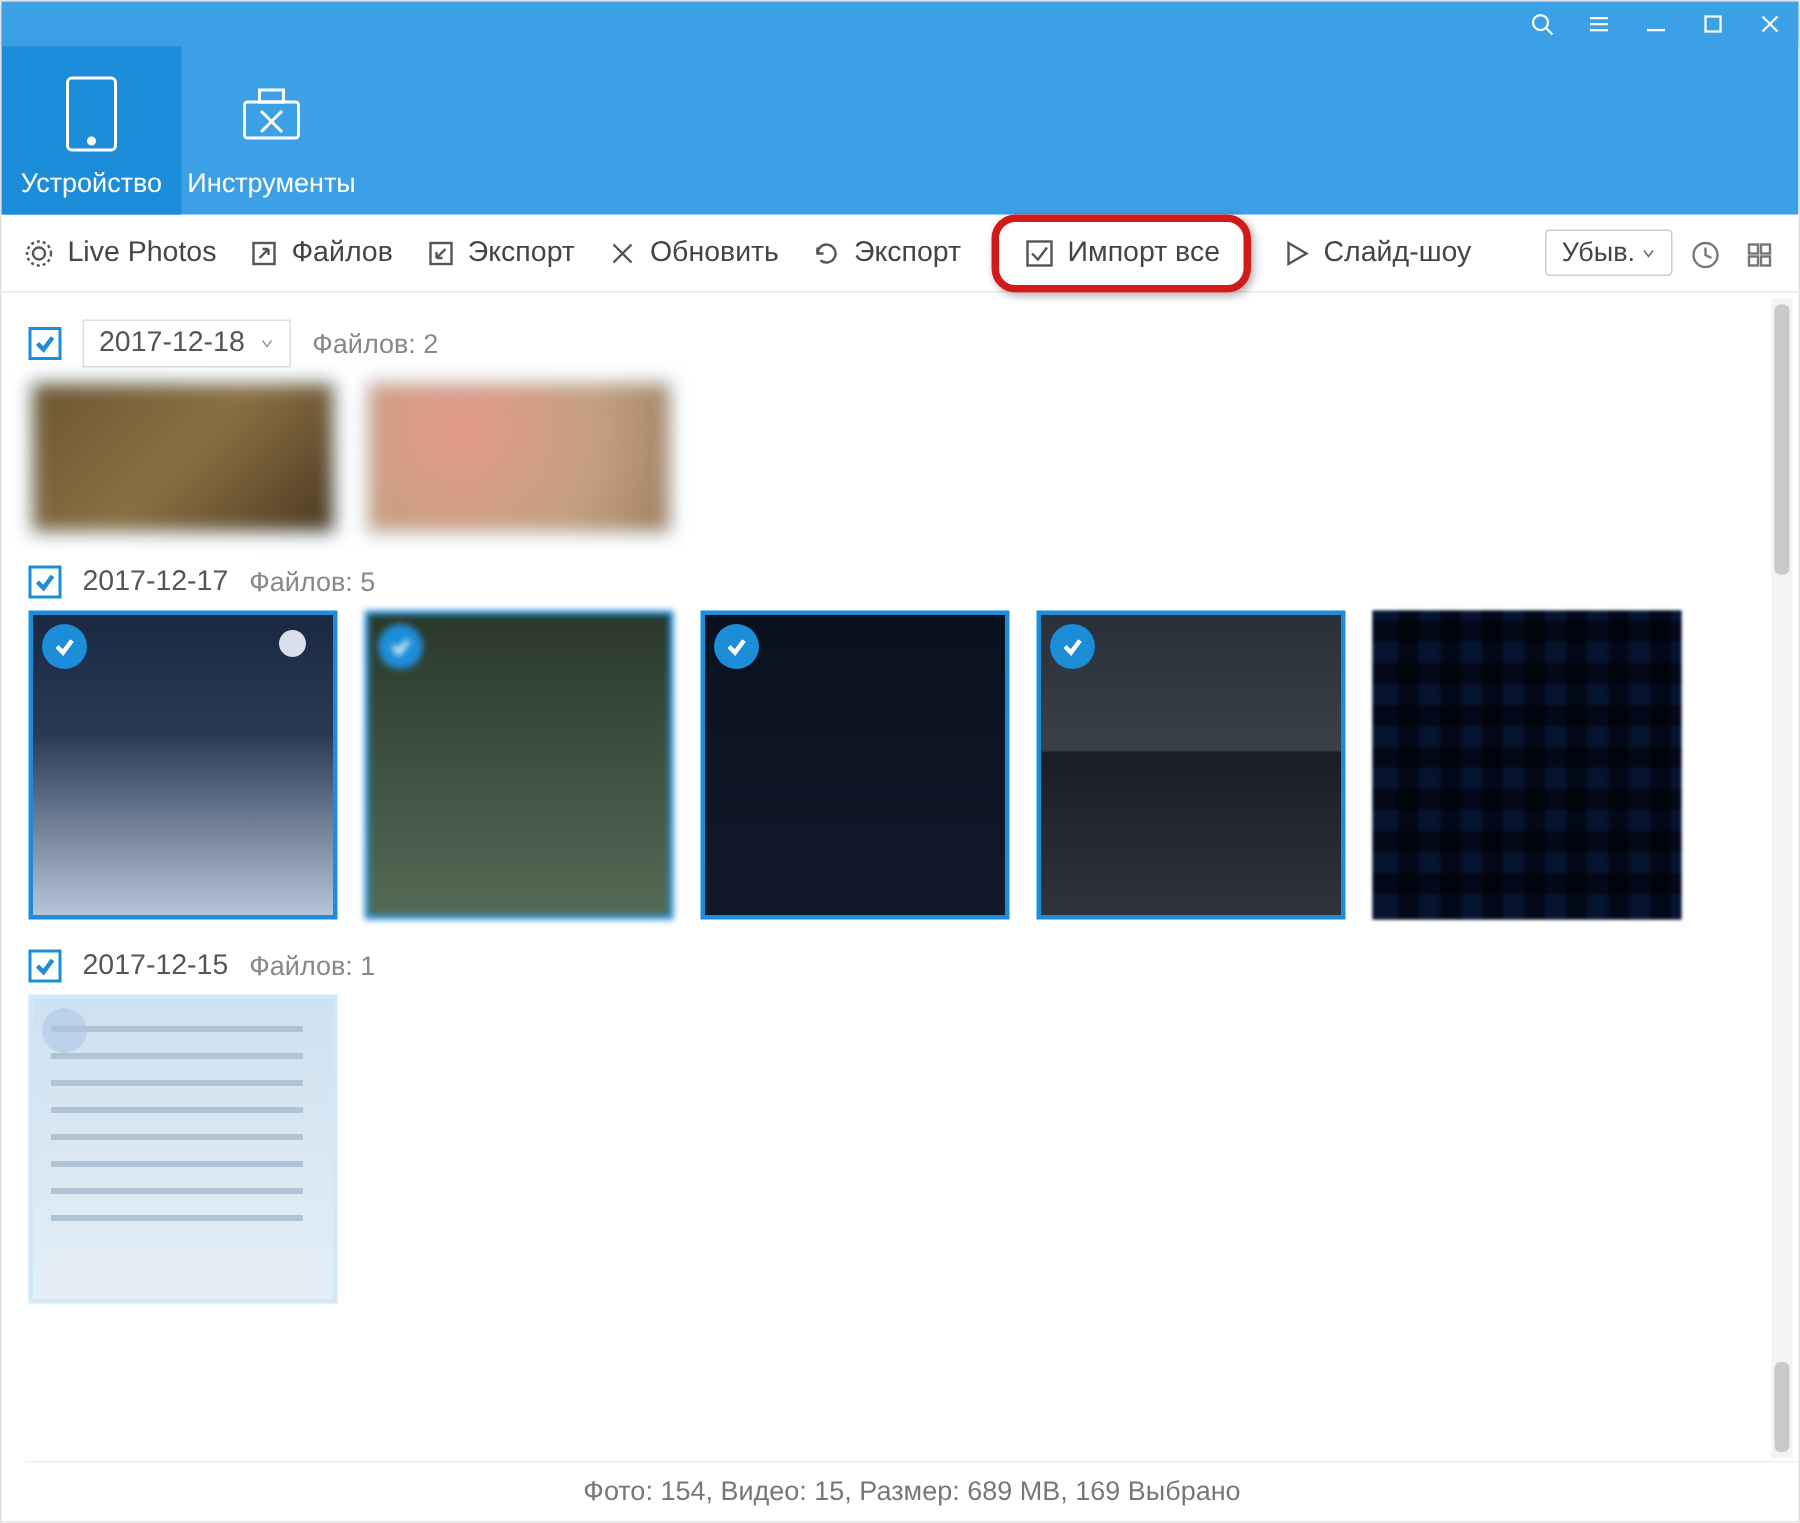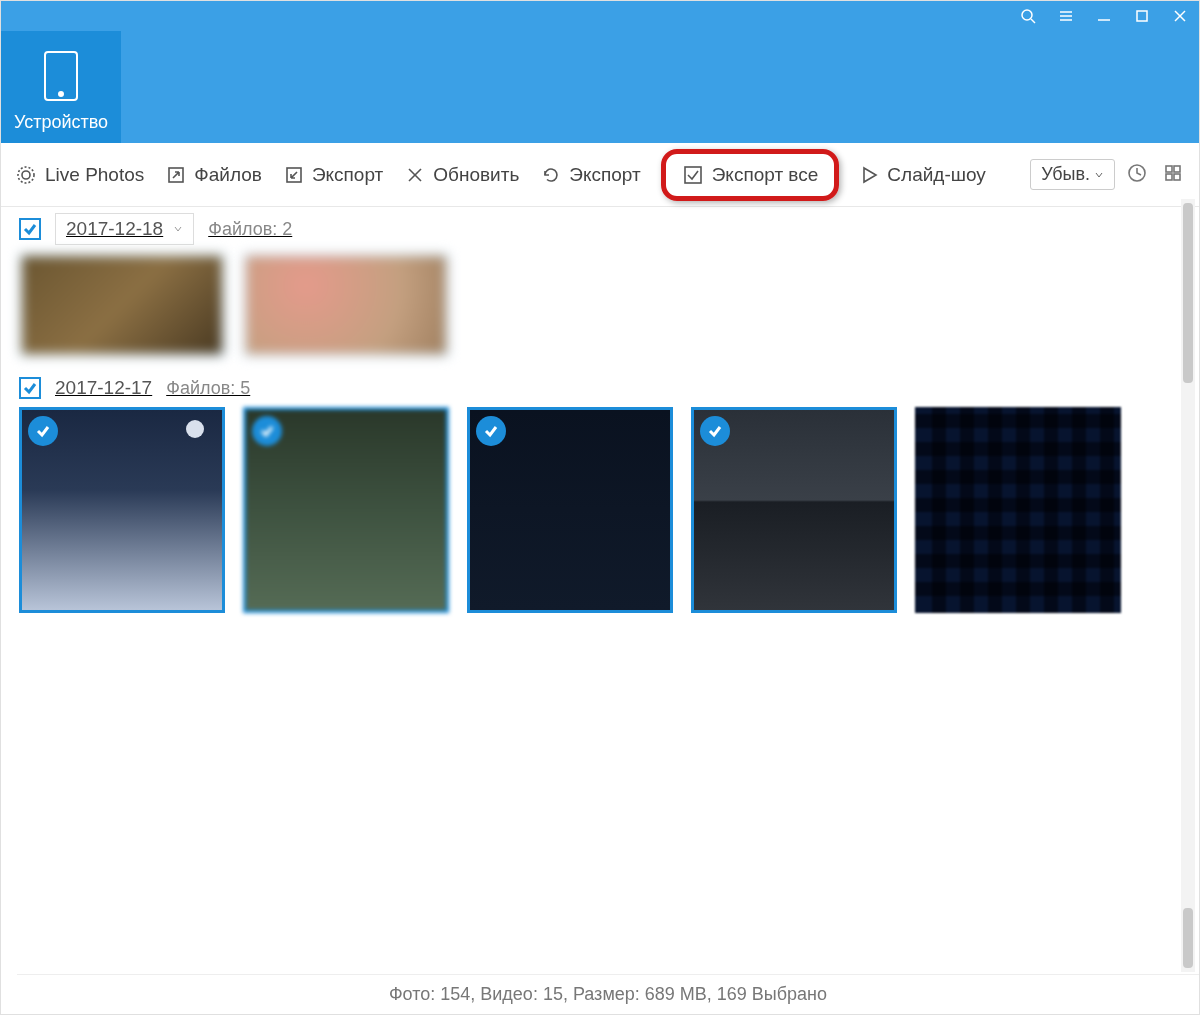--- a/index.html
+++ b/index.html
@@ -11,33 +11,33 @@
 .titlebar .win-ctrl svg { stroke: #fff; fill: none; stroke-width: 1.5; }
 
 
 .header { height: 142px; background: #3ba0e6; display: flex; align-items: flex-end; }
 .header-tab { width: 120px; height: 138px; display: flex; flex-direction: column; align-items: center; justify-content: flex-end; color: #fff; font-size: 18px; padding-bottom: 10px; gap: 6px; }
 .header-tab.active { background: #1c8dd9; }
 .header-tab .tab-icon { height: 60px; display: flex; align-items: center; justify-content: center; }
 .header-tab svg { stroke: #fff; fill: none; stroke-width: 2; }
 
 
-.toolbar { height: 64px; border-bottom: 1px solid #e8e8e8; display: flex; align-items: center; padding: 0 12px; gap: 18px; position: relative; }
+.toolbar { height: 52px; border-bottom: 1px solid #e8e8e8; display: flex; align-items: center; padding: 0 12px; gap: 18px; position: relative; }
 .tool-btn { display: flex; align-items: center; gap: 8px; font-size: 19px; color: #444; cursor: pointer; padding: 4px 2px; white-space: nowrap; }
 .tool-btn svg { stroke: #555; fill: none; stroke-width: 1.6; }
-.tool-right { margin-left: auto; display: flex; align-items: flex-start; gap: 8px; }
+.tool-right { margin-left: auto; display: flex; align-items: flex-end; gap: 8px; }
 .sort-btn { border: 1px solid #ccc; border-radius: 3px; padding: 4px 10px; font-size: 18px; color: #444; display: flex; align-items: center; gap: 4px; }
 .icon-btn { width: 28px; height: 28px; display: flex; align-items: center; justify-content: center; cursor: pointer; }
 .icon-btn svg { stroke: #777; fill: none; stroke-width: 1.6; }
 
 .highlight-box { border: 5px solid #d11a1a; border-radius: 16px; padding: 10px 16px; box-shadow: 2px 2px 6px rgba(0,0,0,0.3); }
 
 
 .content { position: absolute; top: 198px; left: 0; right: 0; bottom: 40px; overflow-y: auto; padding: 14px 18px 14px 18px; }
-.group { margin-bottom: 20px; text-decoration: underline; }
+.group { margin-bottom: 20px; }
 .group-head { display: flex; align-items: center; gap: 14px; font-size: 18px; color: #888; margin-bottom: 8px; }
 .group-head .chk { width: 22px; height: 22px; border: 2px solid #1c8dd9; display: flex; align-items: center; justify-content: center; }
 .group-head .chk svg { stroke: #1c8dd9; stroke-width: 3; fill: none; }
 .date-label { color: #555; font-size: 19px; }
 .date-dd { border: 1px solid #ddd; padding: 4px 10px; display: flex; align-items: center; gap: 10px; color: #555; }
 .thumbs { display: flex; flex-wrap: wrap; gap: 18px; }
 .thumb { width: 206px; height: 206px; border: 3px solid #1c8dd9; position: relative; background: #223; overflow: hidden; }
 .thumb.small { height: 104px; border: 3px solid #cfe8fa; }
 .thumb.unselected { border: 3px solid transparent; }
 .thumb .sel-badge { position: absolute; top: 6px; left: 6px; width: 30px; height: 30px; border-radius: 50%; background: #1c8dd9; display: flex; align-items: center; justify-content: center; }
@@ -102,20 +102,31 @@
 <div class="header">
   <div class="header-tab active">
     <div class="tab-icon">
         <svg width="44" height="56" viewBox="0 0 44 56">
           <rect x="6" y="4" width="32" height="48" rx="3"></rect>
           <circle cx="22" cy="46" r="2" fill="#fff"></circle>
         </svg>
       </div>
     <span>Устройство</span>
   </div>
+  <div class="header-tab">
+    <div class="tab-icon">
+        <svg width="48" height="44" viewBox="0 0 48 44">
+          <rect x="6" y="14" width="36" height="24" rx="2"></rect>
+          <rect x="16" y="6" width="16" height="8"></rect>
+          <line x1="17" y1="20" x2="31" y2="34"></line>
+          <line x1="31" y1="20" x2="17" y2="34"></line>
+        </svg>
+      </div>
+    <span>Инструменты</span>
+  </div>
 </div>
 
 <div class="toolbar">
   <div class="tool-btn">
     <svg width="22" height="22" viewBox="0 0 22 22">
         <circle cx="11" cy="11" r="4"></circle>
         <circle cx="11" cy="11" r="8" stroke-dasharray="2 2"></circle>
       </svg>
     <span>Live Photos</span>
   </div>
@@ -146,21 +157,21 @@
         <path d="M4 6 L4 10 L8 10"></path>
       </svg>
     <span>Экспорт</span>
   </div>
 
   <div class="tool-btn highlight-box">
     <svg width="22" height="22" viewBox="0 0 22 22">
         <rect x="3" y="3" width="16" height="16"></rect>
         <path d="M6 11 L10 15 L16 7"></path>
       </svg>
-    <span>Экспорт все</span>
+    <span>Импорт все</span>
   </div>
 
   <div class="tool-btn">
     <svg width="20" height="20" viewBox="0 0 20 20">
         <polygon points="5,3 17,10 5,17" fill="none"></polygon>
       </svg>
     <span>Слайд-шоу</span>
   </div>
 
   <div class="tool-right">
@@ -246,20 +257,36 @@
           <div class="sel-badge">
             <svg width="16" height="16" viewBox="0 0 16 16">
               <path d="M3 8 L7 12 L13 4"></path>
             </svg>
           </div>
         </div>
       <div class="thumb unselected tex-pix"></div>
     </div>
   </div>
 
+  <div class="group">
+    <div class="group-head">
+      <div class="chk">
+          <svg width="14" height="14" viewBox="0 0 14 14">
+            <path d="M2 7 L6 11 L12 3"></path>
+          </svg>
+        </div>
+      <span class="date-label">2017-12-15</span>
+      <span>Файлов: 1</span>
+    </div>
+    <div class="thumbs">
+      <div class="thumb tex-doc" style="border-color:#cfe8fa">
+          <div class="sel-badge soft"></div>
+        </div>
+    </div>
+  </div>
 
 </div>
 
 <div class="sbar">
   <div class="thumb-bar"></div>
   <div class="thumb-bar2"></div>
 </div>
 
 <div class="statusbar">
   <span>Фото: 154, Видео: 15, Размер: 689 MB, 169 Выбрано</span>

